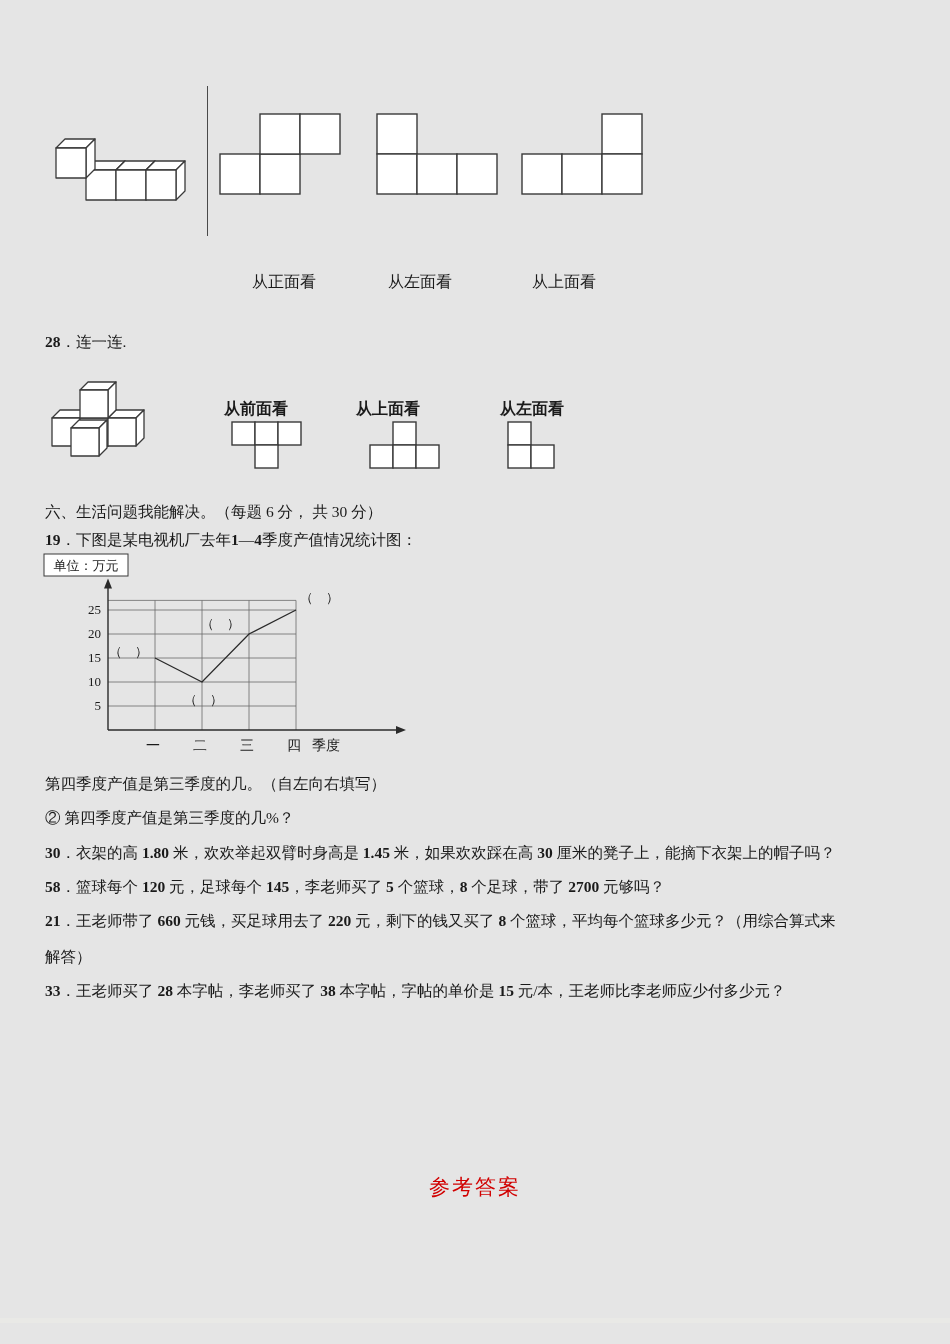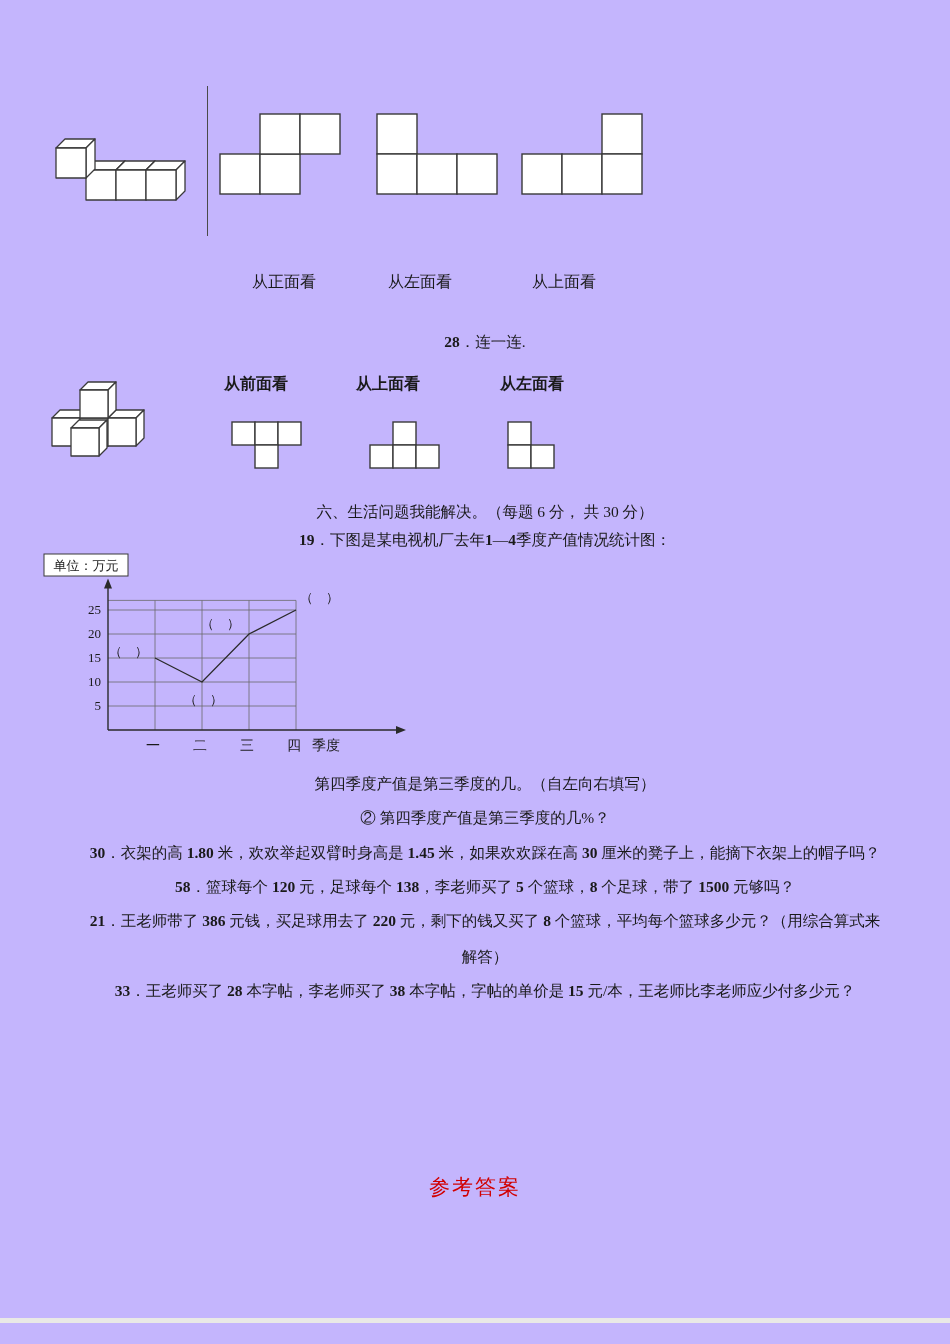--- a/index.html
+++ b/index.html
@@ -1,27 +1,27 @@
 <!DOCTYPE html>
 <html><head>
 <meta charset="utf-8">
 <style>
   * { margin:0; padding:0; box-sizing:border-box; }
   html,body { background:#ffffff; }
   .page {
     position:relative; width:950px; height:1344px; margin:0 auto;
-    background:#c4b5fd; color:#1a1a1a; overflow:hidden;
+    background:#e5e5e5; color:#1a1a1a; overflow:hidden;
     font-family:"Liberation Serif","DejaVu Serif",serif;
   }
   .txt {
     position:absolute; left:45px; width:880px;
-    font-size:15.5px; line-height:24px;text-align:center;
+    font-size:15.5px; line-height:24px;
   }
   .label { position:absolute; font-size:16px; white-space:nowrap; }
-  .label.bold { font-weight:bold; }
+  .label.bold { font-weight:bold;margin-top:25px; }
   .figsvg { position:absolute; }
   .vline { position:absolute; width:1px; background:#4a4a4a; }
   svg .cell { fill:#ffffff; stroke:#3a3a3a; stroke-width:1.4; }
   svg .cube-face { fill:#ffffff; stroke:#3a3a3a; stroke-width:1.3; stroke-linejoin:round; }
   svg .grid { stroke:#6a6a6a; stroke-width:0.8; }
   svg .axis { stroke:#2a2a2a; stroke-width:1.4; }
   svg .cline { stroke:#2a2a2a; stroke-width:1.3; fill:none; }
   svg text { font-family:"Liberation Serif","DejaVu Serif",serif; fill:#1a1a1a; }
   .answers {
     position:absolute; left:0; width:100%; text-align:center;
@@ -156,22 +156,22 @@
         <text x="159" y="80" font-size="13">（　）</text>
         <text x="258" y="54" font-size="13">（　）</text>
       </svg>
 
     <p class="txt" style="top:772px">第四季度产值是第三季度的几。（自左向右填写）</p>
     <p class="txt" style="top:806px">② 第四季度产值是第三季度的几%？</p>
   </section>
 
   <section>
     <p class="txt boldnums" style="top:841px"><b>30</b>．衣架的高 <b>1.80</b> 米，欢欢举起双臂时身高是 <b>1.45</b> 米，如果欢欢踩在高 <b>30</b> 厘米的凳子上，能摘下衣架上的帽子吗？</p>
-    <p class="txt boldnums" style="top:875px"><b>58</b>．篮球每个 <b>120</b> 元，足球每个 <b>138</b>，李老师买了 <b>5</b> 个篮球，<b>8</b> 个足球，带了 <b>1500</b> 元够吗？</p>
-    <p class="txt boldnums" style="top:909px"><b>21</b>．王老师带了 <b>386</b> 元钱，买足球用去了 <b>220</b> 元，剩下的钱又买了 <b>8</b> 个篮球，平均每个篮球多少元？（用综合算式来</p>
+    <p class="txt boldnums" style="top:875px"><b>58</b>．篮球每个 <b>120</b> 元，足球每个 <b>145</b>，李老师买了 <b>5</b> 个篮球，<b>8</b> 个足球，带了 <b>2700</b> 元够吗？</p>
+    <p class="txt boldnums" style="top:909px"><b>21</b>．王老师带了 <b>660</b> 元钱，买足球用去了 <b>220</b> 元，剩下的钱又买了 <b>8</b> 个篮球，平均每个篮球多少元？（用综合算式来</p>
     <p class="txt boldnums" style="top:945px">解答）</p>
     <p class="txt boldnums" style="top:979px"><b>33</b>．王老师买了 <b>28</b> 本字帖，李老师买了 <b>38</b> 本字帖，字帖的单价是 <b>15</b> 元/本，王老师比李老师应少付多少元？</p>
   </section>
 
   <h2 class="answers" style="top:1173px">参考答案</h2>
 
   <div class="scan-edge" style="top:1318px"></div>
 </div>
 
 </body></html>

